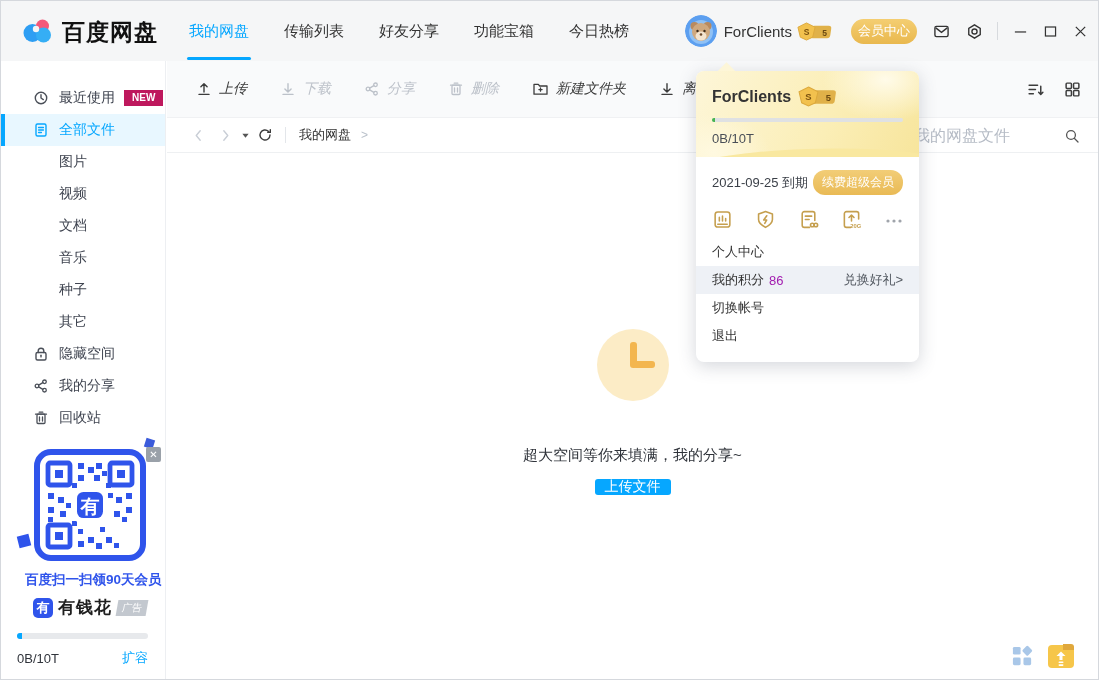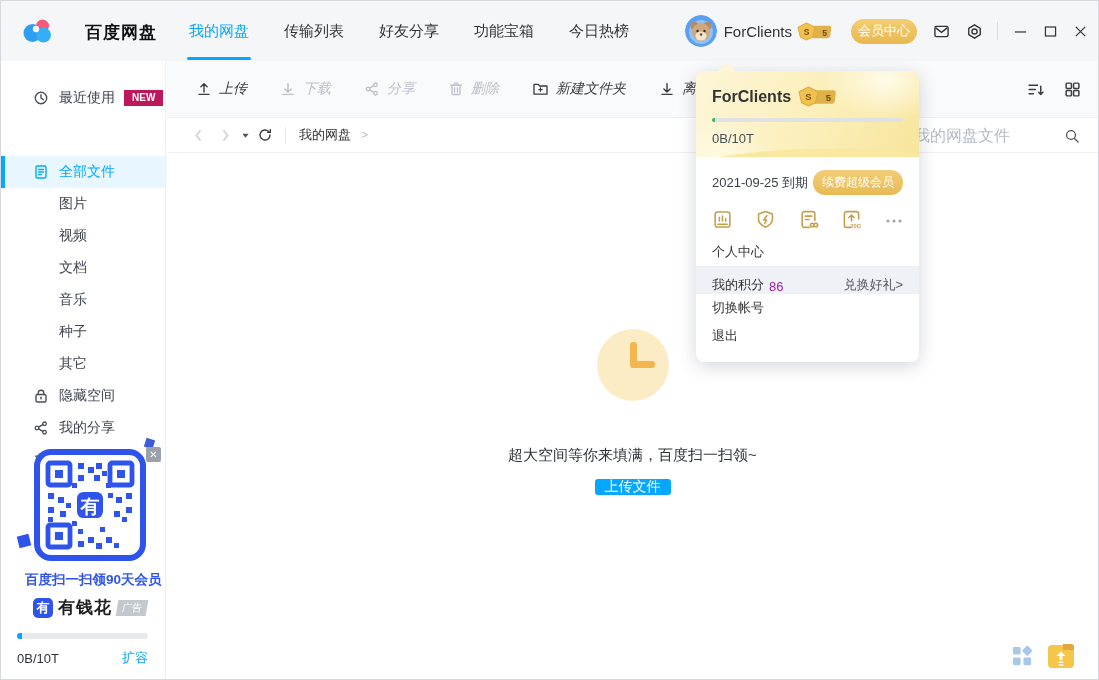--- a/index.html
+++ b/index.html
@@ -4,21 +4,21 @@
 <style>
   * { margin:0; padding:0; box-sizing:border-box; }
   html,body { width:1099px; height:680px; overflow:hidden; }
   body { font-family:"Liberation Sans","DejaVu Sans",sans-serif; background:#fff; color:#333; position:relative; }
   .window { position:absolute; inset:0; border:1px solid #d5d8dd; overflow:hidden; background:#fff; }
   svg { display:block; }
 
   
   .topbar { position:absolute; left:0; top:0; right:0; height:60px; background:#f5f6f7; }
   .logo { position:absolute; left:20px; top:15px; display:flex; align-items:center; gap:9px; }
-  .logo-title { font-size:17px; font-weight:bold; color:#111; letter-spacing:1px;margin-left:23px; }
+  .logo-title { font-size:23px; font-weight:bold; color:#111; letter-spacing:1px; }
   .tabs { position:absolute; left:188px; top:0; height:60px; display:flex; gap:35px; align-items:center; }
   .tab { position:relative; height:60px; display:flex; align-items:center; font-size:15px; color:#333; cursor:pointer; }
   .tab.active { color:#06a7ff; }
   .tab.active::after { content:""; position:absolute; left:-2px; right:-2px; bottom:1px; height:3px; border-radius:2px; background:#06a7ff; }
   .user-area { position:absolute; right:10px; top:0; height:60px; display:flex; align-items:center; }
   .avatar { width:32px; height:32px; border-radius:50%; overflow:hidden; flex:0 0 auto; }
   .uname { margin-left:7px; font-size:15px; color:#333; }
   .badges { margin-left:5px; }
   .vip-btn { margin-left:16px; width:66px; height:25px; border-radius:13px; background:linear-gradient(180deg,#f4ce72,#e9b84e); color:#fff; font-size:13px; display:flex; align-items:center; justify-content:center; cursor:pointer; }
   .top-ic { margin-left:16px; color:#333; cursor:pointer; }
@@ -27,21 +27,21 @@
 
   
   .badge-svg text { font-family:"Liberation Sans",sans-serif; font-weight:bold; }
 
   
   .sidebar { position:absolute; left:0; top:60px; bottom:0; width:165px; background:#fff; border-right:1px solid #edeff2; }
   .nav { padding-top:21px; }
   .nav-item { position:relative; height:32px; display:flex; align-items:center; padding-left:32px; font-size:14px; color:#3f4450; cursor:pointer; }
   .nav-item .nic { width:16px; height:16px; margin-right:10px; color:#4a4f58; }
   .nav-item.sub { padding-left:58px; }
-  .nav-item.selected { background:#e8f7ff; color:#06a7ff;margin-top:42px; }
+  .nav-item.selected { background:#e8f7ff; color:#06a7ff; }
   .nav-item.selected .nic { color:#06a7ff; }
   .nav-item.selected::before { content:""; position:absolute; left:0; top:0; bottom:0; width:4px; background:#06a7ff; }
   .new-badge { margin-left:9px; background:#be185d; color:#fff; font-size:10px; line-height:16px; padding:0 8px; border-radius:0; font-weight:bold; }
 
   
   .qr-ad { position:absolute; left:24px; top:388px; width:130px; }
   .qr-close { position:absolute; right:-6px; top:-2px; width:15px; height:15px; background:#9aa1a9; color:#fff; font-size:10px; line-height:15px; text-align:center; border-radius:2px; cursor:pointer; z-index:2; }
   .qr-wrap { position:relative; margin-left:9px; width:112px; height:112px; }
   .cube { position:absolute; background:#3b5bdb; }
   .cube.c1 { width:9px; height:9px; right:-8px; top:-10px; transform:rotate(18deg); }
@@ -107,21 +107,21 @@
   .pp-usage { margin-top:9px; font-size:13px; color:#4a4f57; position:relative; z-index:1; }
   .pp-body { padding:13px 16px 12px; }
   .pp-exp-row { display:flex; align-items:center; justify-content:space-between; }
   .pp-expiry { font-size:13px; color:#3a3f47; }
   .renew-btn { background:linear-gradient(180deg,#f2cd77,#e9ba55); color:#fff; font-size:12px; padding:4px 9px; border-radius:12px; cursor:pointer; white-space:nowrap; }
   .pp-icons { margin-top:14px; display:flex; align-items:center; gap:22px; color:#c59f4e; }
   .pp-icons > * { cursor:pointer; }
   .pp-dots { color:#a0a4ab; }
   .pp-menu { margin-top:8px; }
   .pp-item { height:28px; display:flex; align-items:center; font-size:13px; color:#333; cursor:pointer; }
-  .pp-item.hl { background:#eef1f6; margin:0 -16px; padding:0 16px;align-items:flex-end; }
+  .pp-item.hl { background:#eef1f6; margin:0 -16px; padding:0 16px; }
   .pp-val { color:#a21caf; margin-left:5px; }
   .pp-right { margin-left:auto; color:#555b63; font-size:13px; }
 </style>
 </head>
 <body>
 
 <div class="window">
 
   <div class="topbar">
     <div class="logo">
@@ -462,21 +462,21 @@
           </svg>
         </span>
       </div>
     </div>
 
     <div class="empty">
       <div class="clockwrap">
         <span class="h1"></span>
           <span class="h2"></span>
       </div>
-      <div class="empty-msg">超大空间等你来填满，百度扫一扫领~</div>
+      <div class="empty-msg">超大空间等你来填满，我的分享~</div>
       <button class="empty-btn">上传文件</button>
     </div>
 
     <div class="float-ics">
       <span>
         <svg width="23" height="23" viewBox="0 0 24 24">
           <rect x="2" y="2" width="8" height="8" rx="1.5" fill="#a9c7e8"></rect>
           <rect x="2" y="13" width="8" height="8" rx="1.5" fill="#a9c7e8"></rect>
           <rect x="13" y="13" width="8" height="8" rx="1.5" fill="#a9c7e8"></rect>
           <rect x="13" y="2" width="8" height="8" rx="1.5" fill="#a9c7e8" transform="rotate(45 17 6)"></rect>

